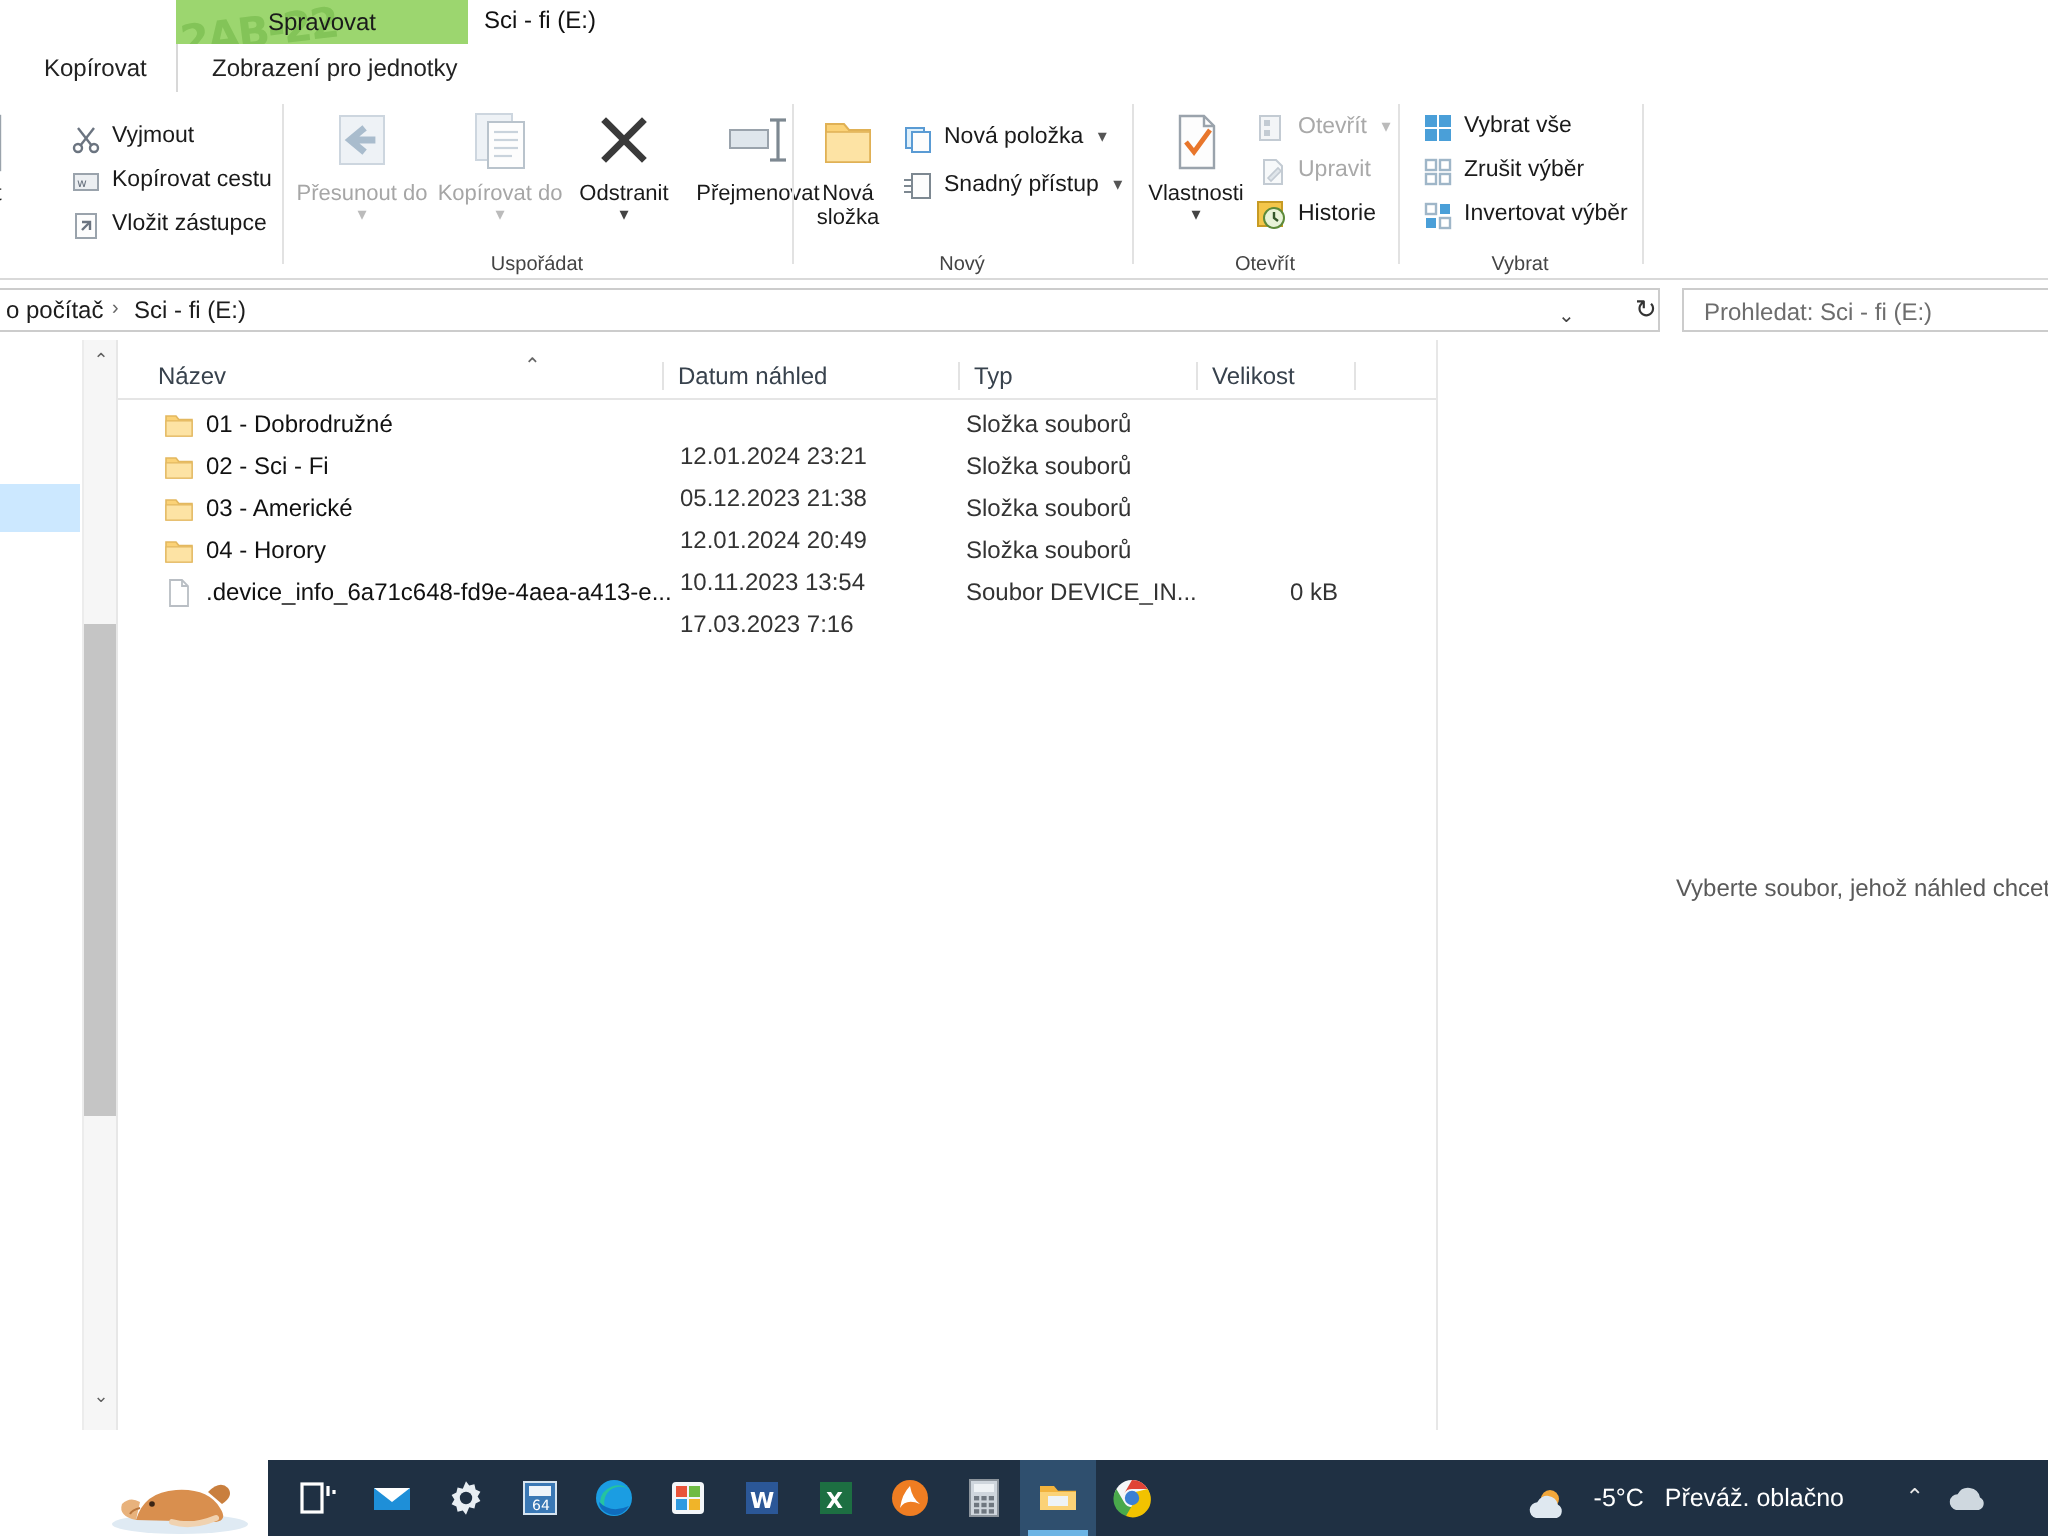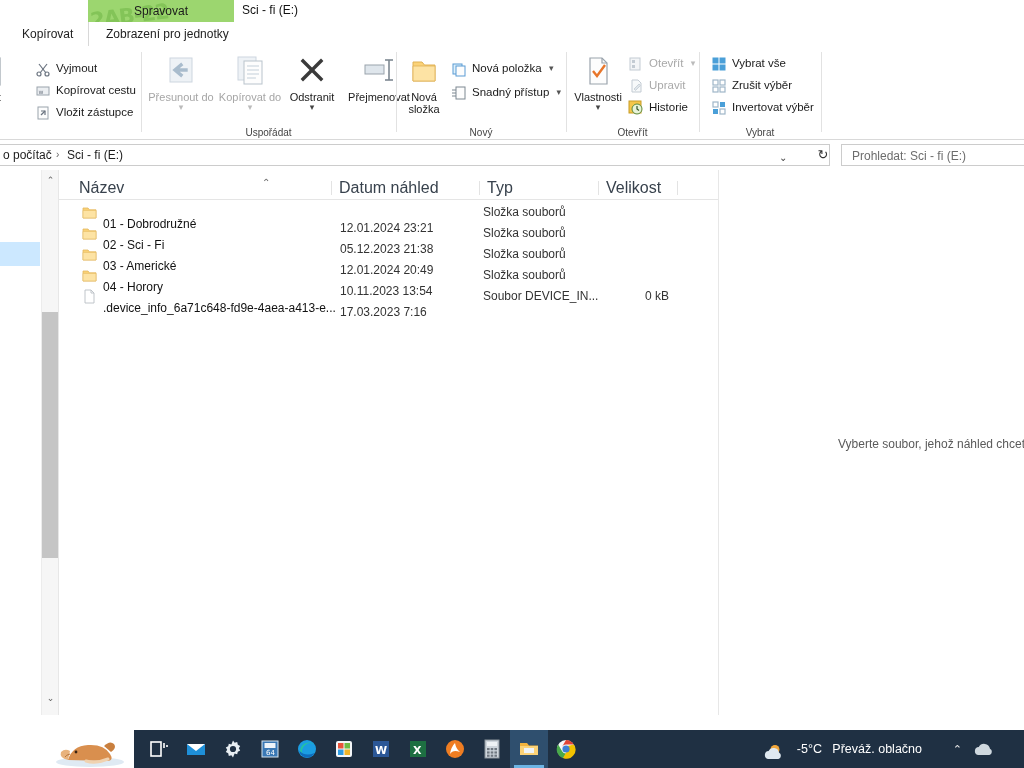--- a/index.html
+++ b/index.html
@@ -133,35 +133,35 @@
     position: absolute; left: 58px; top: 0; width: 1px; height: 545px; background: #e7e7e7;
   }
 
   
   .colhead {
     position: absolute; left: 59px; top: 7px; width: 659px; height: 23px;
     border-bottom: 1px solid #e5e5e5;
   }
   .colhead .ch {
     position: absolute; top: 0; height: 22px; line-height: 22px;
-    font-size: 16px; color: #38424d; padding-left: 6px;
+    font-size: 12px; color: #38424d; padding-left: 6px;
   }
   .colhead .sep {
     position: absolute; top: 4px; width: 1px; height: 14px; background: #e3e3e3;
   }
   .sortmark {
     position: absolute; left: 203px; top: 0px; font-size: 10px; color: #666;
   }
 
   
   .filelist { position: absolute; left: 59px; top: 32px; width: 659px; }
   .row { position: relative; height: 21px; }
   .row .ic { position: absolute; left: 23px; top: 3px; width: 15px; height: 15px; }
   .row .nm {
-    position: absolute; left: 44px; top: 12px; height: 21px; line-height: 21px;
+    position: absolute; left: 44px; top: 0; height: 21px; line-height: 21px;
     font-size: 12px; color: #111; white-space: nowrap; overflow: hidden;
   }
   .row .dt {
     position: absolute; left: 281px; top: 0; height: 21px; line-height: 21px;
     font-size: 12px; color: #333; white-space: nowrap; margin-top: 16px;
   }
   .row .tp {
     position: absolute; left: 424px; top: 0; height: 21px; line-height: 21px;
     font-size: 12px; color: #333; white-space: nowrap;
   }

